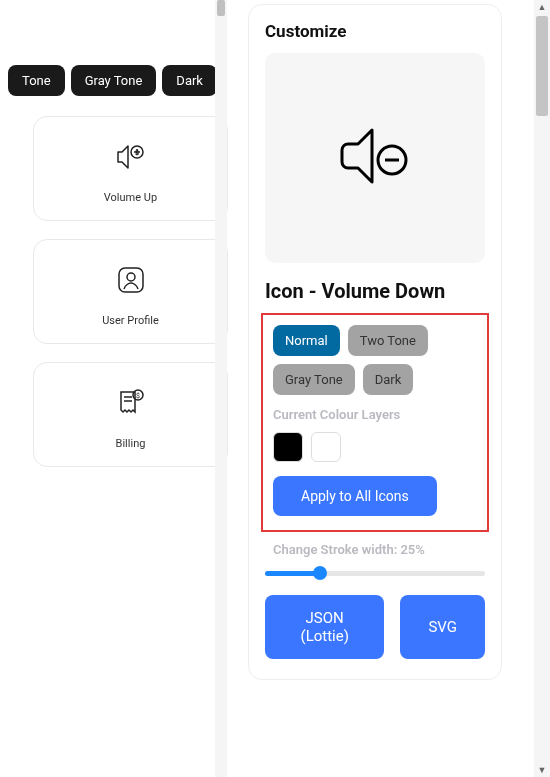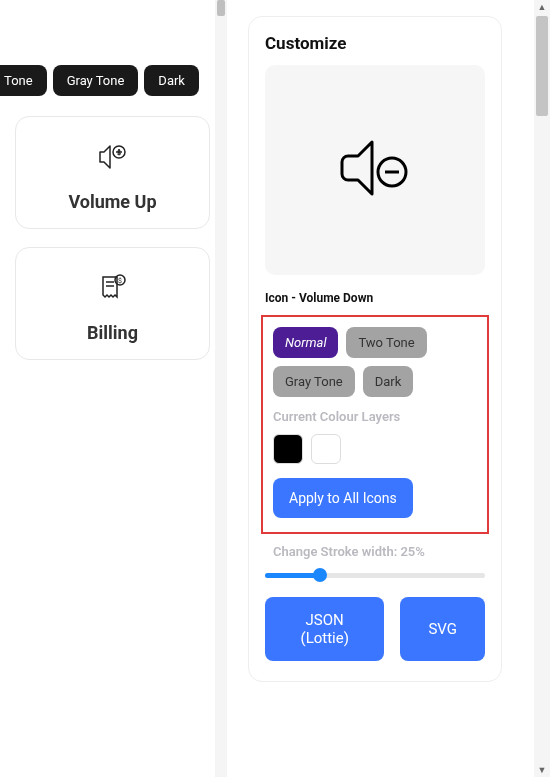--- a/index.html
+++ b/index.html
@@ -1,37 +1,37 @@
 <!DOCTYPE html>
 <html><head>
 <meta charset="utf-8">
 <style>
 * { box-sizing: border-box; margin: 0; padding: 0; font-family: -apple-system, BlinkMacSystemFont, "Segoe UI", Roboto, sans-serif; }
 body { width: 550px; height: 777px; background: #fff; position: relative; overflow: hidden; }
-.left-panel { position: absolute; left: 0; top: 0; width: 225px; height: 777px; background: #fff; }
+.left-panel { position: absolute; left: 18px; top: 0; width: 225px; height: 777px; background: #fff; }
 .top-filters { display: flex; gap: 6px; padding: 65px 0 0 0; margin-left: -10px; }
 .filter-pill { background: #1a1a1a; color: #fff; border: none; border-radius: 8px; padding: 8px 14px; font-size: 13px; cursor: pointer; }
 .icon-grid { padding: 20px 15px 0 15px; display: flex; flex-direction: column; gap: 18px; }
 .icon-card { background: #fff; border: 1px solid #e8e8e8; border-radius: 14px; padding: 20px 10px 16px 10px; display: flex; flex-direction: column; align-items: center; gap: 14px; cursor: pointer; }
 .icon-card .icon-wrap { height: 40px; display: flex; align-items: center; justify-content: center; }
-.icon-card .card-label { font-size: 18px; color: #333; font-weight: bold; }
+.icon-card .card-label { font-size: 11px; color: #333; }
 .scrollbar-left { position: absolute; left: 215px; top: 0; width: 12px; height: 777px; background: #f5f5f5; }
 .scrollbar-left .thumb { position: absolute; top: 0; left: 2px; width: 8px; height: 16px; background: #bfbfbf; border-radius: 2px; }
-.right-panel { position: absolute; left: 248px; top: 16px; width: 254px; background: #fff; border: 1px solid #eee; border-radius: 14px; padding: 16px 16px 20px 16px; }
+.right-panel { position: absolute; left: 248px; top: 4px; width: 254px; background: #fff; border: 1px solid #eee; border-radius: 14px; padding: 16px 16px 20px 16px; }
 .section-title { font-size: 17px; font-weight: 700; color: #111; margin-bottom: 12px; }
 .preview-box { background: #f6f6f6; border-radius: 10px; height: 210px; display: flex; align-items: center; justify-content: center; margin-bottom: 16px; }
-.icon-name { font-size: 12px; font-weight: 700; color: #111; margin-bottom: 10px; }
+.icon-name { font-size: 20px; font-weight: 700; color: #111; margin-bottom: 10px; }
 .red-box { border: 2px solid #e03a3a; padding: 10px 10px 14px 10px; margin: 0 -4px 10px -4px; }
 .muted-label { font-size: 13px; font-weight: 600; color: #b9b9c0; margin-bottom: 10px; }
 .style-row { display: flex; flex-wrap: wrap; gap: 8px; margin-bottom: 12px; }
 .style-btn { border: none; background: #a3a3a3; color: #333; border-radius: 8px; padding: 8px 12px; font-size: 13px; cursor: pointer; }
-.style-btn.active { background: #4c1d95; color: #fff; font-style: italic; }
+.style-btn.active { background: #0369a1; color: #fff; }
 .swatch-row { display: flex; gap: 8px; margin-bottom: 14px; }
 .swatch { width: 30px; height: 30px; border-radius: 6px; border: 1px solid #ddd; cursor: pointer; }
-.apply-btn { background: #3a76ff; color: #fff; border: none; border-radius: 8px; padding: 12px 16px; font-size: 14px; cursor: pointer; }
+.apply-btn { background: #3a76ff; color: #fff; border: none; border-radius: 8px; padding: 12px 28px; font-size: 14px; cursor: pointer; }
 .stroke-label { font-size: 13px; font-weight: 600; color: #b9b9c0; margin: 6px 0 8px 8px; }
 .slider { position: relative; height: 16px; margin-bottom: 14px; }
 .slider .track { position: absolute; left: 0; right: 0; top: 6px; height: 5px; background: #e6e6e6; border-radius: 3px; }
 .slider .fill { position: absolute; left: 0; width: 25%; top: 6px; height: 5px; background: #1b87ff; border-radius: 3px; }
 .slider .handle { position: absolute; left: 25%; top: 1px; width: 14px; height: 14px; background: #1b87ff; border-radius: 50%; transform: translateX(-50%); cursor: pointer; }
 .download-title { font-size: 17px; font-weight: 700; color: #111; margin-bottom: 14px; }
 .download-row { display: flex; gap: 16px; }
 .dl-btn { background: #3a76ff; color: #fff; border: none; border-radius: 8px; padding: 14px 28px; font-size: 15px; cursor: pointer; }
 .scrollbar-right { position: absolute; right: 0; top: 0; width: 16px; height: 777px; background: #f5f5f5; }
 .scrollbar-right .arrow { position: absolute; left: 3px; width: 10px; height: 10px; font-size: 9px; color: #666; text-align: center; }
@@ -55,20 +55,30 @@
           <path d="M4 10 h4 l6 -6 v22 l-6 -6 h-4 z" stroke-linejoin="round"></path>
           <circle cx="23" cy="10" r="6"></circle>
           <text x="23" y="13" font-size="8" text-anchor="middle" fill="#222" stroke="none">$</text>
           <line x1="23" y1="7" x2="23" y2="13"></line>
           <line x1="20" y1="10" x2="26" y2="10"></line>
         </svg>
       </div>
       <span class="card-label">Volume Up</span>
     </div>
 
+    <div class="icon-card">
+      <div class="icon-wrap">
+        <svg width="30" height="30" viewBox="0 0 30 30" fill="none" stroke="#222" stroke-width="1.5">
+          <rect x="3" y="3" width="24" height="24" rx="6"></rect>
+          <circle cx="15" cy="12" r="4"></circle>
+          <path d="M8 24 c1 -4 5 -6 7 -6 s6 2 7 6"></path>
+        </svg>
+      </div>
+      <span class="card-label">User Profile</span>
+    </div>
 
     <div class="icon-card">
       <div class="icon-wrap">
         <svg width="32" height="30" viewBox="0 0 32 30" fill="none" stroke="#222" stroke-width="1.5">
           <path d="M6 4 h14 v20 l-2 -2 -2 2 -2 -2 -2 2 -2 -2 -2 2 -2 -2 z"></path>
           <line x1="9" y1="9" x2="17" y2="9"></line>
           <line x1="9" y1="13" x2="17" y2="13"></line>
           <circle cx="23" cy="7" r="5"></circle>
           <text x="23" y="10" font-size="7" text-anchor="middle" fill="#222" stroke="none">$</text>
         </svg>

